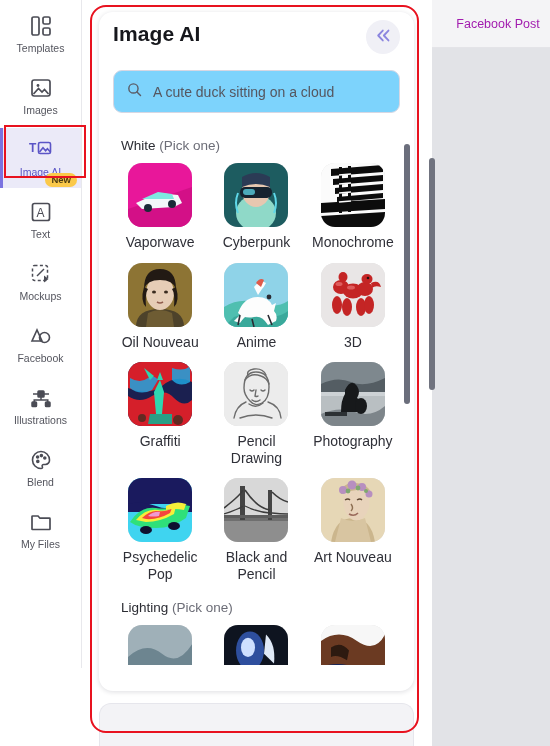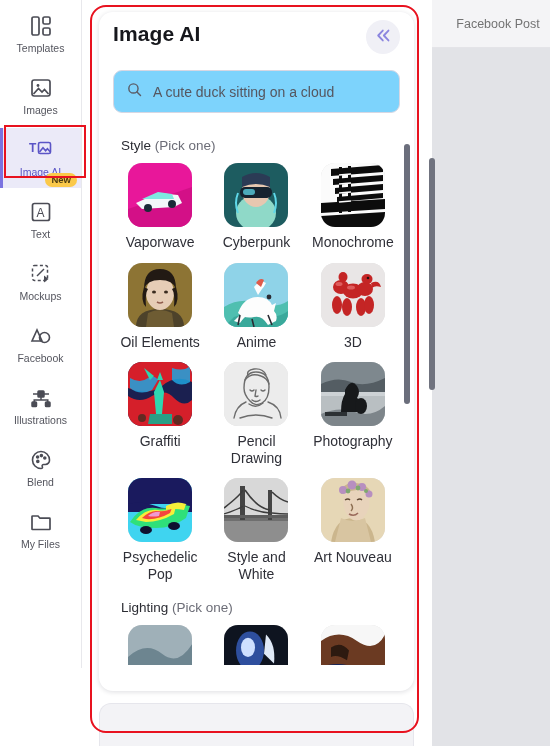--- a/index.html
+++ b/index.html
@@ -16,21 +16,21 @@
   #canvas-area{
     position:absolute; left:432px; top:0; width:118px; height:746px;
     background:#e2e3e7;
   }
   #top-toolbar{
     position:absolute; left:432px; top:0; width:118px; height:48px;
     background:#f4f4f6; border-bottom:1px solid #e4e4e8;
     display:flex; align-items:center; justify-content:center;
   }
   #top-toolbar .tb-label{
-    font-size:12.5px; color:#737373; white-space:nowrap;
+    font-size:12.5px; color:#a21caf; white-space:nowrap;
     padding-left:14px;
   }
 
   
   #sidebar{
     position:absolute; left:0; top:0; width:82px; height:668px;
     background:#ffffff; border-right:1px solid #e8e8ec;
     padding-top:4px;
   }
   .rail-item{
@@ -271,21 +271,21 @@
           <line x1="15.5" y1="15.5" x2="20.5" y2="20.5"></line>
         </svg>
       </span>
       <span id="search-text">A cute duck sitting on a cloud</span>
     </div>
   </div>
 
   <div id="panel-scroll">
 
     <div class="section-head">
-      <span>Style</span>
+      <span>White</span>
       <span class="sub">(Pick one)</span>
     </div>
 
     <div class="grid">
 
       <div class="cell">
         <div class="thumb">
           <svg viewBox="0 0 64 64">
               <rect width="64" height="64" fill="#e8179a"></rect>
             <path d="M0 46 L64 24 L64 64 L0 64Z" fill="#d31087"></path>
@@ -343,21 +343,21 @@
             <ellipse cx="32" cy="30" rx="14" ry="17" fill="#e6cdb6"></ellipse>
             <path d="M16 26 q0 -20 16 -20 t16 20 q-3 -9 -16 -9 t-16 9Z" fill="#221a14"></path>
             <path d="M16 24 q-4 14 2 20 q-1 -14 2 -18Z" fill="#221a14"></path>
             <path d="M48 24 q4 14 -2 20 q1 -14 -2 -18Z" fill="#221a14"></path>
             <ellipse cx="26" cy="29" rx="2" ry="1.6" fill="#3a2b1f"></ellipse>
               <ellipse cx="38" cy="29" rx="2" ry="1.6" fill="#3a2b1f"></ellipse>
             <path d="M29 39 q3 2 6 0" stroke="#8f5c4d" stroke-width="1.6" fill="none"></path>
             <path d="M20 50 q12 -6 24 0 l2 14 H18Z" fill="#6e5c33"></path>
           </svg>
         </div>
-        <div class="cell-label">Oil Elements</div>
+        <div class="cell-label">Oil Nouveau</div>
       </div>
 
       <div class="cell">
         <div class="thumb">
           <svg viewBox="0 0 64 64">
               <rect width="64" height="64" fill="#8fd3e8"></rect>
             <path d="M0 44 q16 -10 34 -4 t30 -2 v26 H0Z" fill="#4fbfb0"></path>
             <path d="M10 54 q16 -6 30 -2 t24 -4 v16 H0Z" fill="#3aa99b"></path>
             <path d="M14 50 q6 -16 20 -16 q10 0 14 8 l4 -2 -2 8 q4 4 2 10 l-8 4 q-6 -10 -14 -8 q-10 2 -16 -4Z" fill="#fdfdfd"></path>
             <path d="M20 48 q-6 6 -10 10 l6 2 q4 -6 8 -8Z" fill="#fdfdfd"></path>
@@ -484,21 +484,21 @@
             <g fill="#444">
               <rect x="16" y="8" width="5" height="34"></rect>
               <rect x="44" y="12" width="4" height="30"></rect>
               <path d="M16 14 h5 v3 h-5ZM16 22 h5 v3 h-5Z"></path>
             </g>
             <path d="M0 30 q18 -14 18.5 -18 M21 12 q12 18 25 20 M48 14 q8 8 16 10" stroke="#3c3c3c" stroke-width="1.6" fill="none"></path>
             <path d="M0 36 q18 -6 18.5 -8 M21 28 q12 6 25 7 M48 35 q8 1 16 1" stroke="#3c3c3c" stroke-width="1.3" fill="none"></path>
             <rect x="0" y="37" width="64" height="3" fill="#5d5d5d"></rect>
           </svg>
         </div>
-        <div class="cell-label">Style and White</div>
+        <div class="cell-label">Black and Pencil</div>
       </div>
 
       <div class="cell">
         <div class="thumb">
           <svg viewBox="0 0 64 64">
               <rect width="64" height="64" fill="#e6d7b6"></rect>
             <path d="M10 64 q4 -24 22 -24 q18 0 22 24Z" fill="#cbb68d"></path>
             <path d="M22 18 q2 -10 12 -10 q12 0 14 12 q2 12 -6 20 q-4 4 -10 2 q-10 -4 -10 -24Z" fill="#e8d3bb"></path>
             <path d="M20 16 q0 -10 12 -11 q14 -1 18 10 q-6 -4 -14 -3 q-10 1 -16 4Z" fill="#cbb68d"></path>
             <g fill="#b78fc0">

